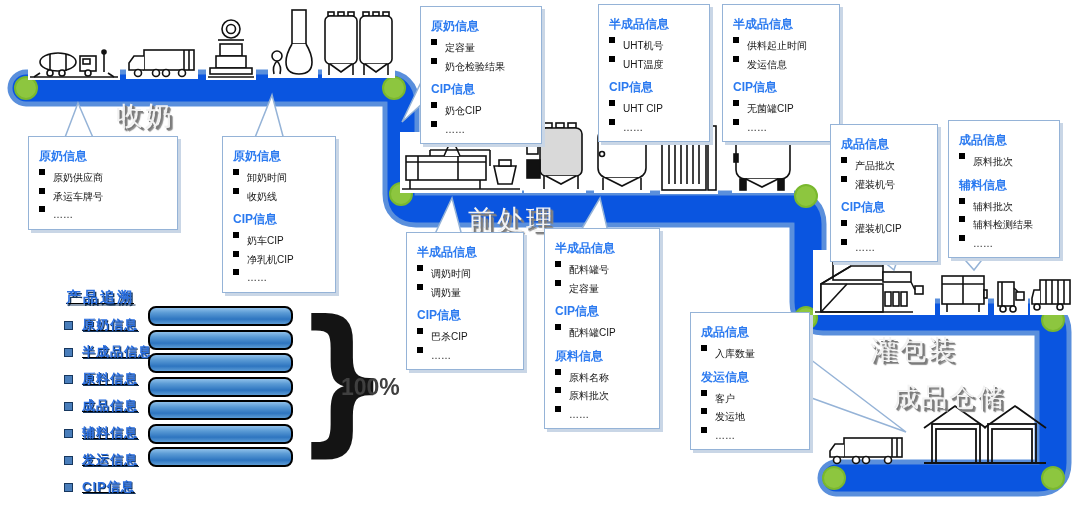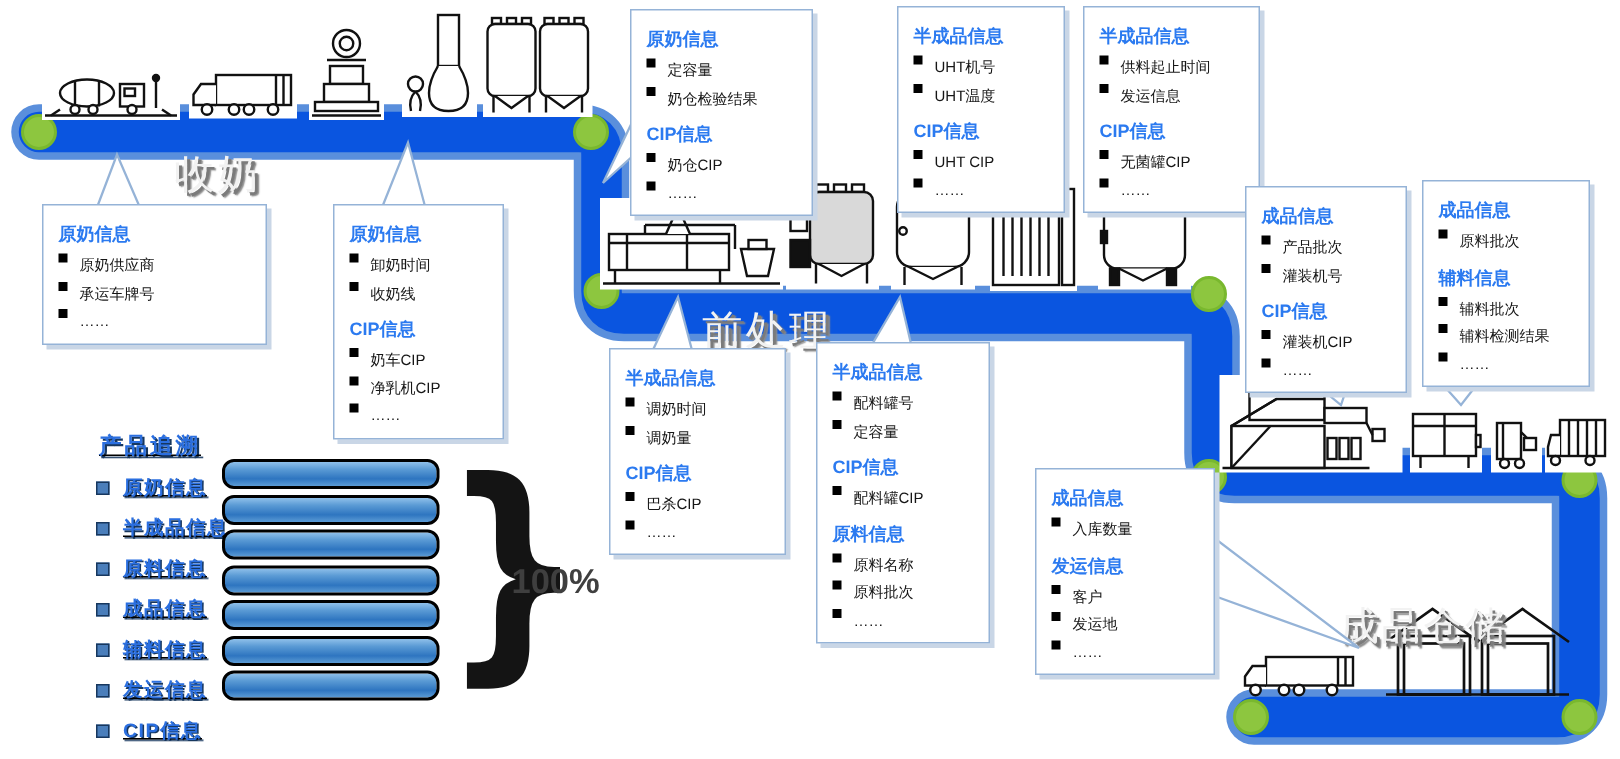--- a/index.html
+++ b/index.html
@@ -269,21 +269,22 @@
       <rect x="10" y="22" width="48" height="39" fill="none"></rect>
         <rect x="66" y="22" width="48" height="39" fill="none"></rect>
       <rect x="14" y="27" width="40" height="34" fill="none"></rect>
         <rect x="70" y="27" width="40" height="34" fill="none"></rect>
       <line x1="2" y1="61" x2="124" y2="61"></line>
     </svg>
   </div>
 
   <div class="stage-label" style="left:116px; top:98px;">收奶</div>
   <div class="stage-label" style="left:468px; top:202px;">前处理</div>
-  <div class="stage-label" style="left:893px; top:380px; font-size:26px;margin-top:20px;">成品仓储</div>
+  <div class="stage-label" style="left:870px; top:332px;">灌包装</div>
+  <div class="stage-label" style="left:893px; top:380px; font-size:26px;">成品仓储</div>
 
   <svg id="tails-svg" width="1080" height="506">
     <g fill="#ffffff" stroke="#95b3d7" stroke-width="1.5">
       <path d="M64 140 L78 103 L94 140"></path>
       <path d="M254 140 L272 95 L284 140"></path>
       <path d="M424 76 L402 122 L424 102"></path>
       <path d="M642 114 L666 132 L670 114"></path>
       <path d="M756 116 L770 134 L784 116"></path>
       <path d="M434 236 L452 198 L462 236"></path>
       <path d="M580 232 L600 198 L608 232"></path>

